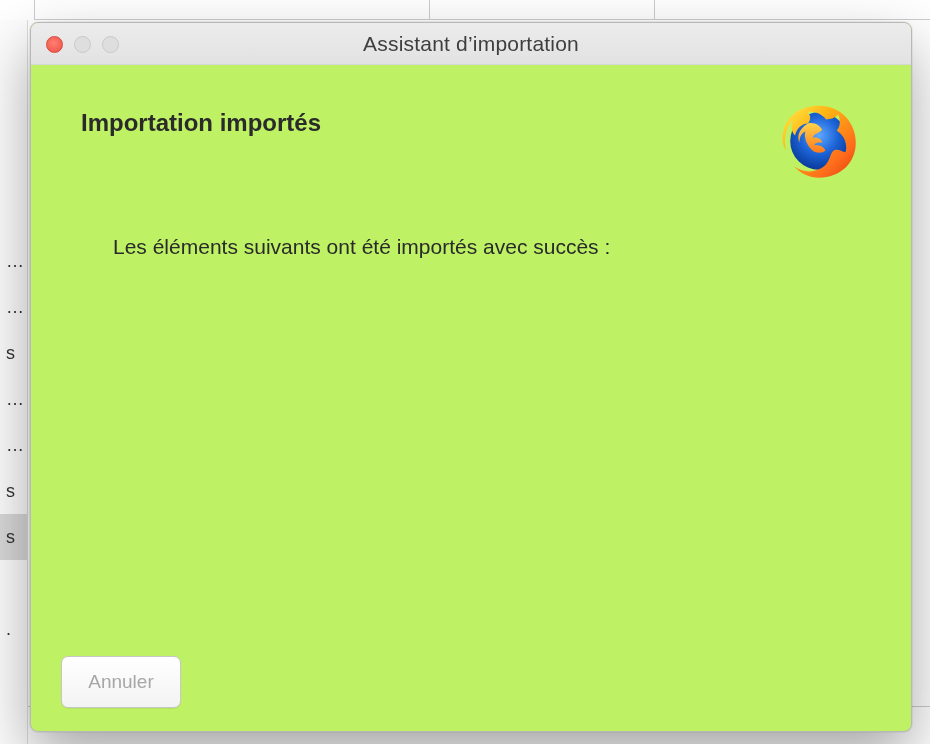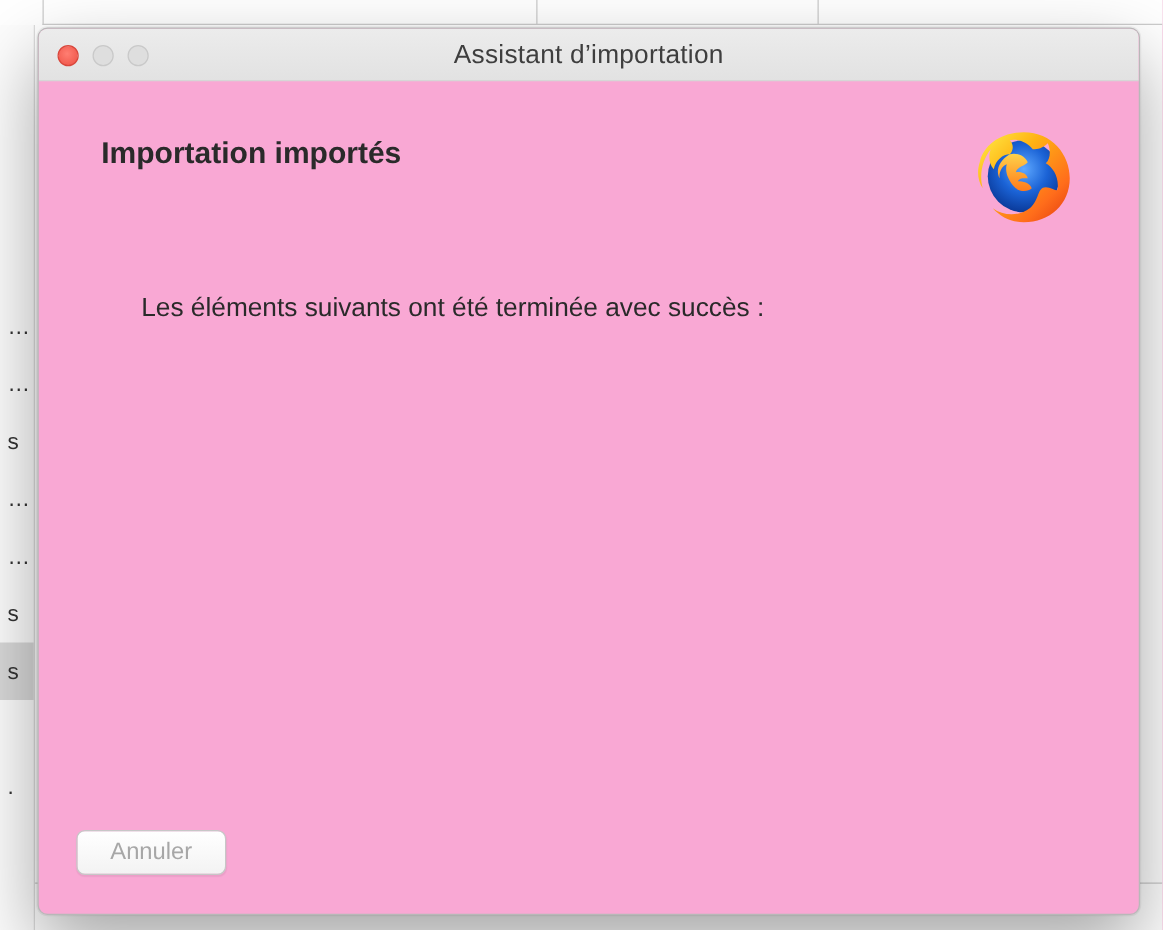--- a/index.html
+++ b/index.html
@@ -76,21 +76,21 @@
       background: #ccc;
     }
 
     
     .modal {
       position: absolute;
       left: 30px;
       top: 22px;
       width: 882px;
       height: 710px;
-      background: #f9a8d4;
+      background: #bef264;
       border-radius: 8px;
       border: 1px solid #b8b8b8;
       box-shadow: 0 25px 60px rgba(0,0,0,0.35), 0 0 0 1px rgba(0,0,0,0.05);
       display: flex;
       flex-direction: column;
       overflow: hidden;
     }
 
     .titlebar {
       height: 42px;
@@ -168,21 +168,21 @@
       align-items: center;
       padding: 0 30px 18px 30px;
       gap: 14px;
     }
 
     .footer-spacer {
       flex: 1;
     }
 
     .btn {
-      height: 36px;
+      height: 52px;
       min-width: 120px;
       padding: 0 24px;
       font-size: 19px;
       border-radius: 7px;
       border: 1px solid #c7c7c7;
       background: linear-gradient(#ffffff, #f3f3f3);
       color: #3a3a3a;
       box-shadow: 0 1px 1px rgba(0,0,0,0.06);
       cursor: pointer;
       font-family: inherit;
@@ -301,21 +301,21 @@
           C51 52 46 51 44 55
           C49 55 56 56 58 62
           C54 66 45 66 40 60
           C34 53 31 45 33 38
           C28 40 25 46 26 52
           C22 46 24 35 36 28 Z"></path>
       </svg>
     </div>
 
     <div class="body-text">
-      <div>Les éléments suivants ont été terminée avec succès :</div>
+      <div>Les éléments suivants ont été importés avec succès :</div>
     </div>
   </div>
 
   <div class="footer">
     <button class="btn is-disabled" disabled="">Annuler</button>
     <div class="footer-spacer"></div>
   </div>
 
 </div>
 

